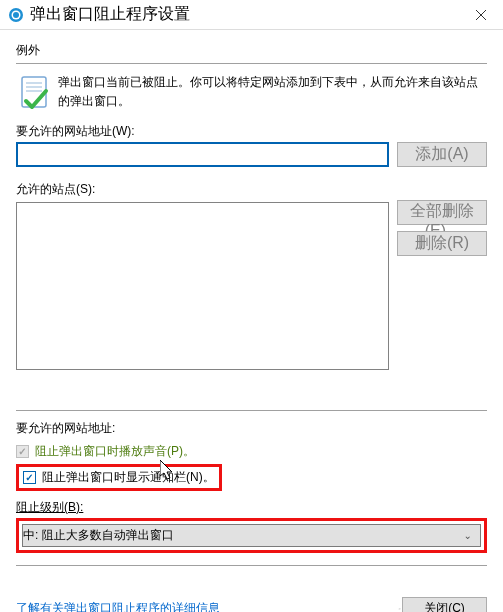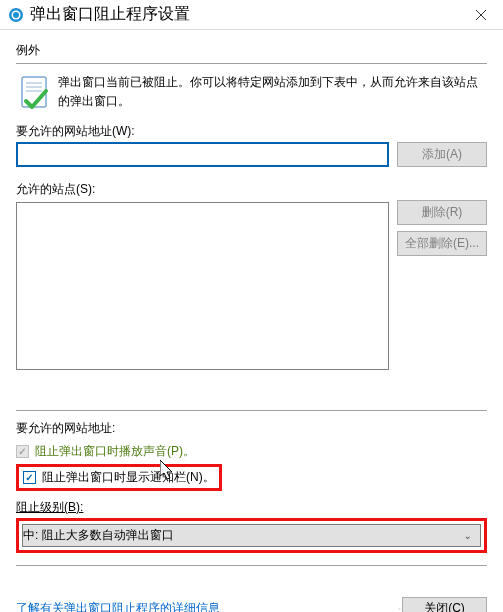--- a/index.html
+++ b/index.html
@@ -11,21 +11,21 @@
     .content { padding: 12px 16px 10px 16px; }
     .section-header { font-size: 12px; margin-bottom: 4px; }
     .separator { height: 2px; border: none; border-top: 1px solid #a0a0a0; border-bottom: 1px solid #fff; margin-bottom: 8px; }
     .sep2 { margin-top: 40px; }
     .exc-block { display: flex; gap: 2px; margin-bottom: 10px; }
     .doc-icon { width: 40px; height: 40px; flex: 0 0 40px; display:flex; align-items:center; justify-content:center;}
     .exc-text { font-size: 12px; line-height: 1.6; }
     .field-label { font-size: 12px; margin-top: 8px; margin-bottom: 2px; }
     .row { display: flex; gap: 8px; align-items: stretch; }
     .url-input { flex: 1; height: 25px; border: 2px solid #0063b1; background: #fff; padding: 0 4px; font-size: 12px; outline: none; }
-    .btn { width: 90px; height: 25px; background: #e1e1e1; border: 1px solid #adadad; font-size: 12px; color: #808080; }
+    .btn { width: 90px; height: 25px; background: #e1e1e1; border: 1px solid #adadad; font-size: 16px; color: #808080; }
     .allowed-list { width: 100%; height: 168px; border: 1px solid #828282; background: #fff; margin-top: 2px; }
     .allowed-row { display:flex; gap:8px;}
     .btn-col { display: flex; flex-direction: column; gap: 6px; width: 90px; }
     .allowed-container { flex: 1; }
     .notif-section { margin-top: 2px; }
     .chk-row { display: flex; align-items: center; gap: 6px; margin: 4px 0; font-size: 12px; }
     .chk { width: 13px; height: 13px; border: 1px solid #999; display: inline-flex; align-items: center; justify-content: center; font-size: 10px; line-height: 1; color: #fff;}
     .chk.checked { background: #fff; border-color:#0063b1; }
     .chk.checked .mk{ color:#0063b1;}
     .chk.disabled { background: #e6e6e6; color: #a0a0a0; border-color:#bfbfbf;}
@@ -85,22 +85,22 @@
       <input class="url-input" type="text" value="" style="">
       <button class="btn" disabled="">添加(A)</button>
     </div>
 
     <div class="field-label" style="margin-top:14px;">允许的站点(S):</div>
     <div class="allowed-row">
       <div class="allowed-container">
         <div class="allowed-list"></div>
       </div>
       <div class="btn-col">
+        <button class="btn" disabled="">全部删除(E)...</button>
         <button class="btn" disabled="">删除(R)</button>
-        <button class="btn" disabled="">全部删除(E)...</button>
       </div>
     </div>
 
     <hr class="separator sep2">
 
     <div class="notif-section">
       <div class="section-header" style="margin-bottom:6px;">要允许的网站地址:</div>
 
       <div class="chk-row">
         <span class="chk disabled checked">

